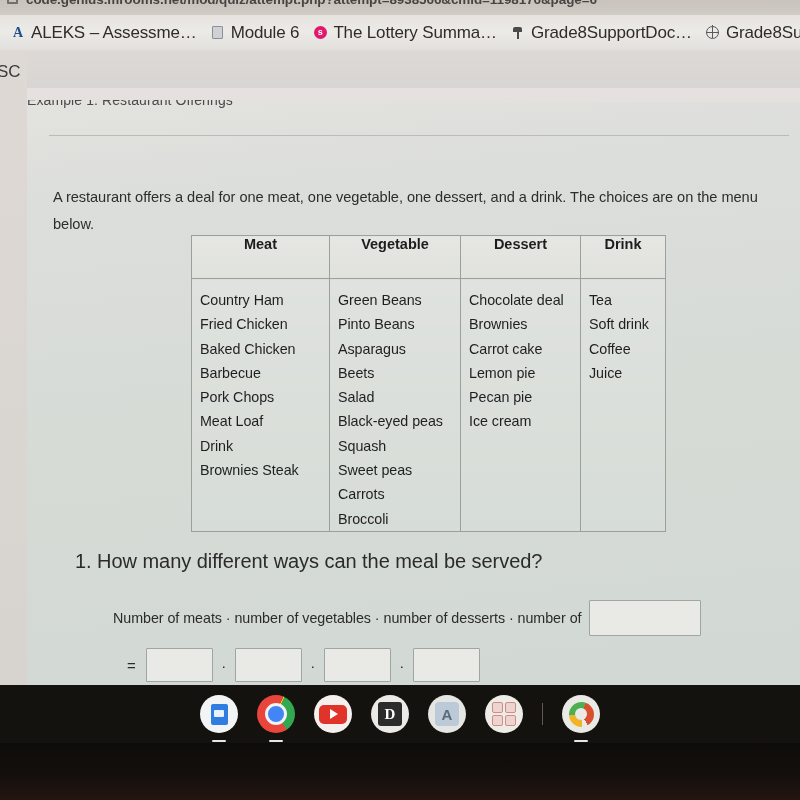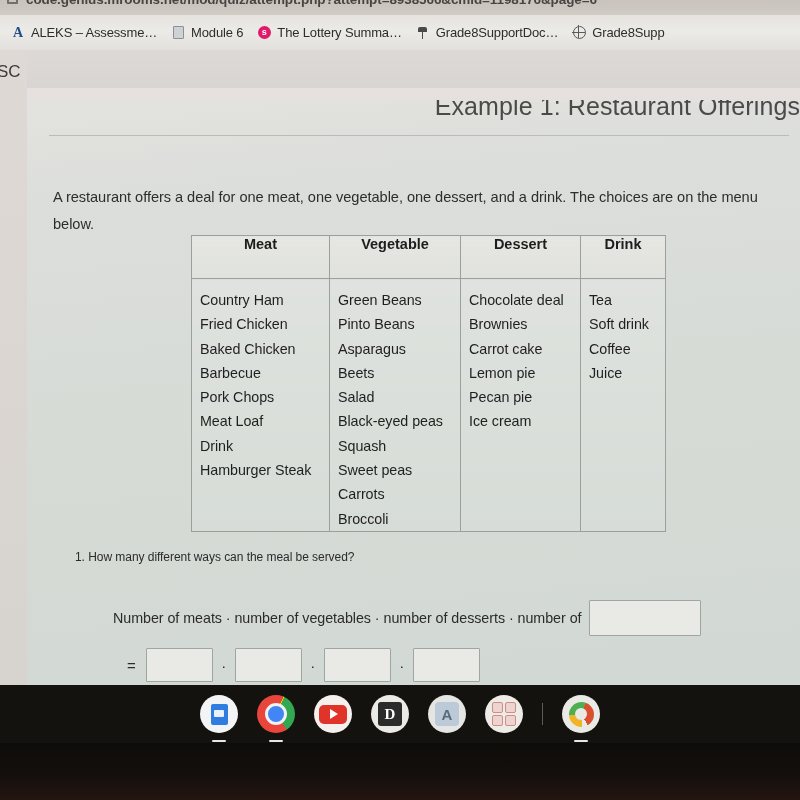--- a/index.html
+++ b/index.html
@@ -61,21 +61,21 @@
     display: flex;
     align-items: center;
     gap: 6px;
     padding: 2px 7px;
     height: 26px;
     white-space: nowrap;
     cursor: pointer;
     border-radius: 3px;
   }
   .bm-label {
-    font-size: 13px;
+    font-size: 17px;
     color: #2f2c2a;
     letter-spacing: -0.15px;
   }
   .bm-ico {
     width: 14px; height: 14px;
     flex: 0 0 14px;
     display: inline-flex;
     align-items: center;
     justify-content: center;
     font-size: 11px;
@@ -176,22 +176,22 @@
     position: absolute;
     left: 0; top: 0;
     width: 773px; height: 14px;
     background: linear-gradient(180deg, #e8dfe0 0%, #e2e2de 100%);
   }
 
   .example-title {
     position: absolute;
     left: 0; top: 4px;
     width: 773px;
-    text-align: right;
-    font-size: 25px;
+    text-align: left;
+    font-size: 14px;
     color: #4c4a49;
     letter-spacing: 0.1px;
     
     clip-path: inset(8px 0 0 0);
   }
 
   .divider {
     position: absolute;
     left: 22px; top: 47px;
     width: 740px;
@@ -247,21 +247,21 @@
     line-height: 24.3px;
     color: #1f1f1f;
     white-space: nowrap;
     letter-spacing: -0.05px;
   }
 
   
   .q-text {
     position: absolute;
     left: 48px; top: 462px;
-    font-size: 12px;
+    font-size: 20px;
     color: #2b2b2b;
     letter-spacing: -0.05px;
   }
   .formula-row {
     position: absolute;
     left: 86px; top: 512px;
     width: 670px;
     display: flex;
     align-items: center;
     font-size: 14.3px;
@@ -514,21 +514,21 @@
         <tr>
           <td>
             <ul>
                 <li>Country Ham</li>
                 <li>Fried Chicken</li>
                 <li>Baked Chicken</li>
                 <li>Barbecue</li>
                 <li>Pork Chops</li>
                 <li>Meat Loaf</li>
                 <li>Drink</li>
-                <li>Hamburger Steak</li>
+                <li>Brownies Steak</li>
               </ul>
           </td>
           <td>
             <ul>
                 <li>Green Beans</li>
                 <li>Pinto Beans</li>
                 <li>Asparagus</li>
                 <li>Beets</li>
                 <li>Salad</li>
                 <li>Black-eyed peas</li>

